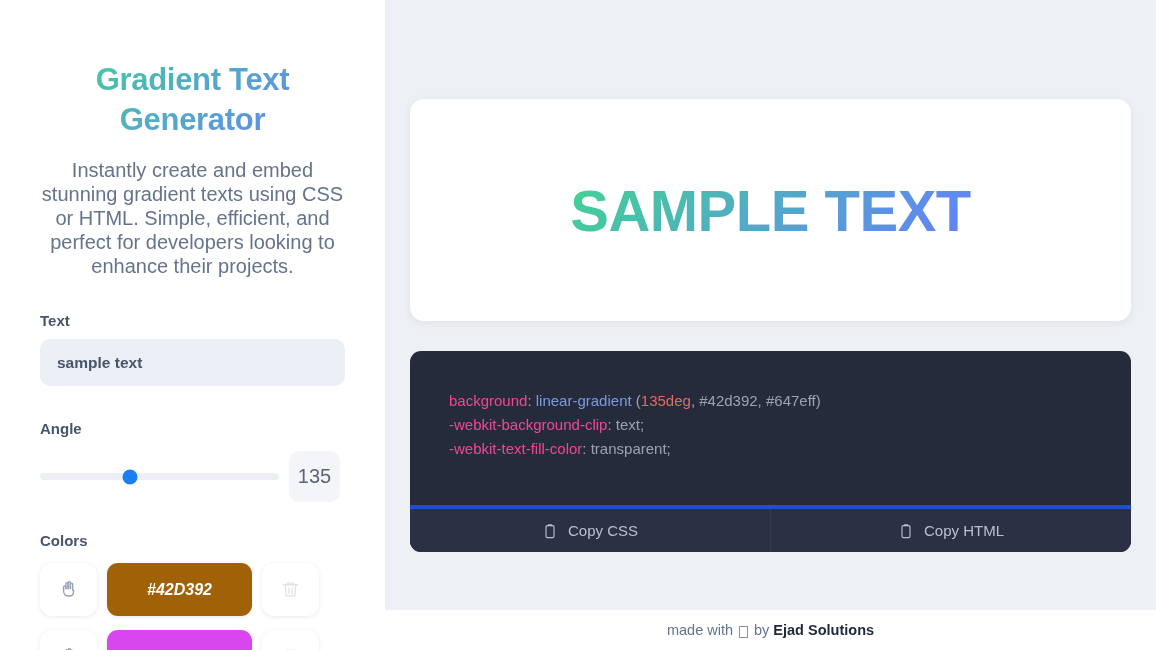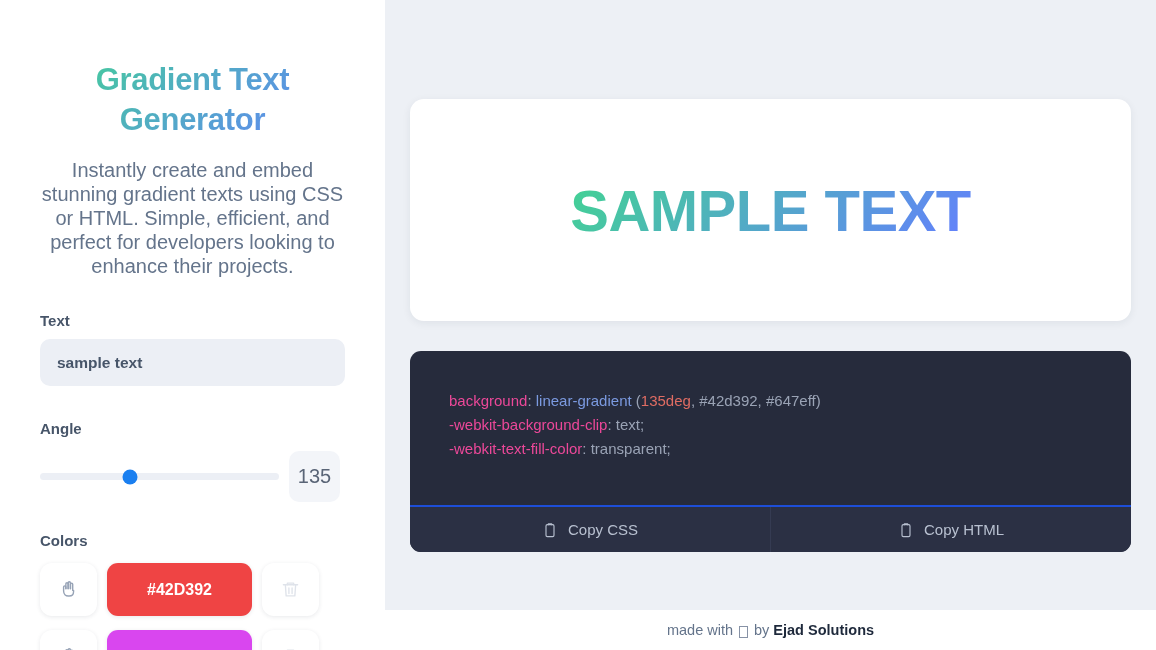--- a/index.html
+++ b/index.html
@@ -210,21 +210,21 @@
   }
   .tok-prop  { color: #ec4899; }
   .tok-fn    { color: #7b9ae0; }
   .tok-num   { color: #e06c63; }
   .tok-plain { color: #9aa3b5; }
 
   .code-actions {
     height: 47px;
     display: flex;
     background: #2b3044;
-    border-top: 2px solid #1d4ed8;
+    border-top: 4px solid #1d4ed8;
   }
   .copy-btn {
     flex: 1;
     display: flex;
     align-items: center;
     justify-content: center;
     gap: 10px;
     color: #b8c0d0;
     font-size: 15px;
     cursor: pointer;
@@ -290,21 +290,21 @@
       <div class="icon-btn">
         <span>
           <svg width="21" height="21" viewBox="0 0 24 24" fill="none" stroke="#97a3b6" stroke-width="1.6" stroke-linecap="round" stroke-linejoin="round">
             <path d="M9 11V5.5a1.3 1.3 0 0 1 2.6 0V11"></path>
             <path d="M11.6 11V4.5a1.3 1.3 0 0 1 2.6 0V11"></path>
             <path d="M14.2 11V6a1.3 1.3 0 0 1 2.6 0v7"></path>
             <path d="M9 11V9.2a1.3 1.3 0 0 0-2.6 0v4.6c0 3.3 2.3 5.7 5.4 5.7h1c3 0 5-2.2 5-5.2V13"></path>
           </svg>
         </span>
       </div>
-      <div class="swatch" id="swatch-0" style="background: #ef4444;">#42D392</div>
+      <div class="swatch" id="swatch-0" style="background: #a16207; font-style: italic;">#42D392</div>
       <div class="icon-btn">
         <span>
           <svg width="19" height="19" viewBox="0 0 24 24" fill="none" stroke="#dfe3ea" stroke-width="1.7" stroke-linecap="round" stroke-linejoin="round">
             <path d="M3 6h18"></path>
             <path d="M8 6V4h8v2"></path>
             <path d="M5.5 6l1 14h11l1-14"></path>
             <path d="M10 10v7M14 10v7"></path>
           </svg>
         </span>
       </div>

